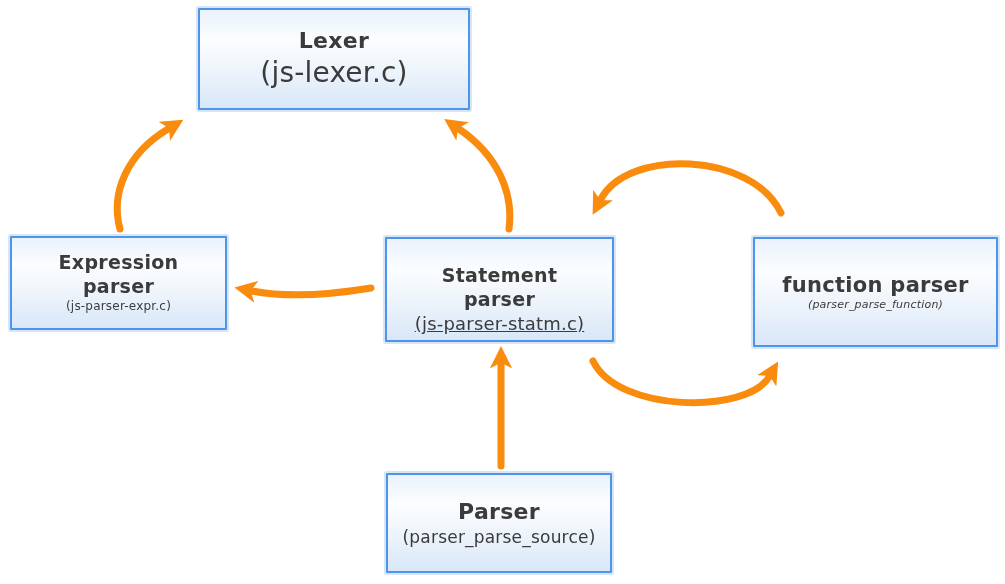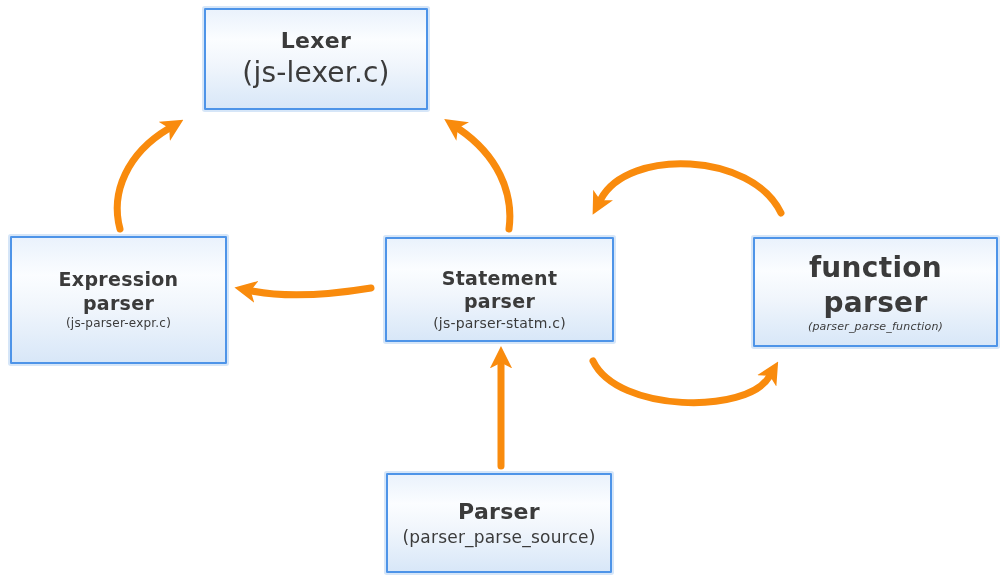--- a/index.html
+++ b/index.html
@@ -42,33 +42,33 @@
     line-height: 1.25;
     letter-spacing: 0.3px;
   }
   .node .subtitle {
     white-space: nowrap;
     line-height: 1.3;
     letter-spacing: 0.2px;
   }
 
   
-  #node-lexer      { left: 204px; top:   8px; width: 224px; height: 102px; }
-  #node-expression { left:  10px; top: 236px; width: 217px; height: 128px; }
+  #node-lexer      { left: 198px; top:   8px; width: 272px; height: 102px; }
+  #node-expression { left:  10px; top: 236px; width: 217px; height: 94px; }
   #node-statement  { left: 385px; top: 237px; width: 229px; height: 105px; }
   #node-function   { left: 753px; top: 237px; width: 245px; height: 110px; }
   #node-parser     { left: 386px; top: 473px; width: 226px; height: 100px; }
 
   #node-lexer .title      { font-size: 22px; }
   #node-lexer .subtitle   { font-size: 28px; }
   #node-expression .title    { font-size: 19px; }
   #node-expression .subtitle { font-size: 12px; }
   #node-statement .title     { font-size: 19px; margin-top: 20px; }
-  #node-statement .subtitle  { font-size: 14px; }
-  #node-function .title      { font-size: 28px; }
+  #node-statement .subtitle  { font-size: 18px; text-decoration: underline; }
+  #node-function .title      { font-size: 21px; }
   #node-function .subtitle   { font-size: 11px; font-style: italic; }
   #node-parser .title        { font-size: 22px; }
   #node-parser .subtitle     { font-size: 17px; }
 </style>
 </head>
 <body>
 
 <div class="canvas">
 
   <svg class="arrows" viewBox="0 0 1005 584" xmlns="http://www.w3.org/2000/svg">

